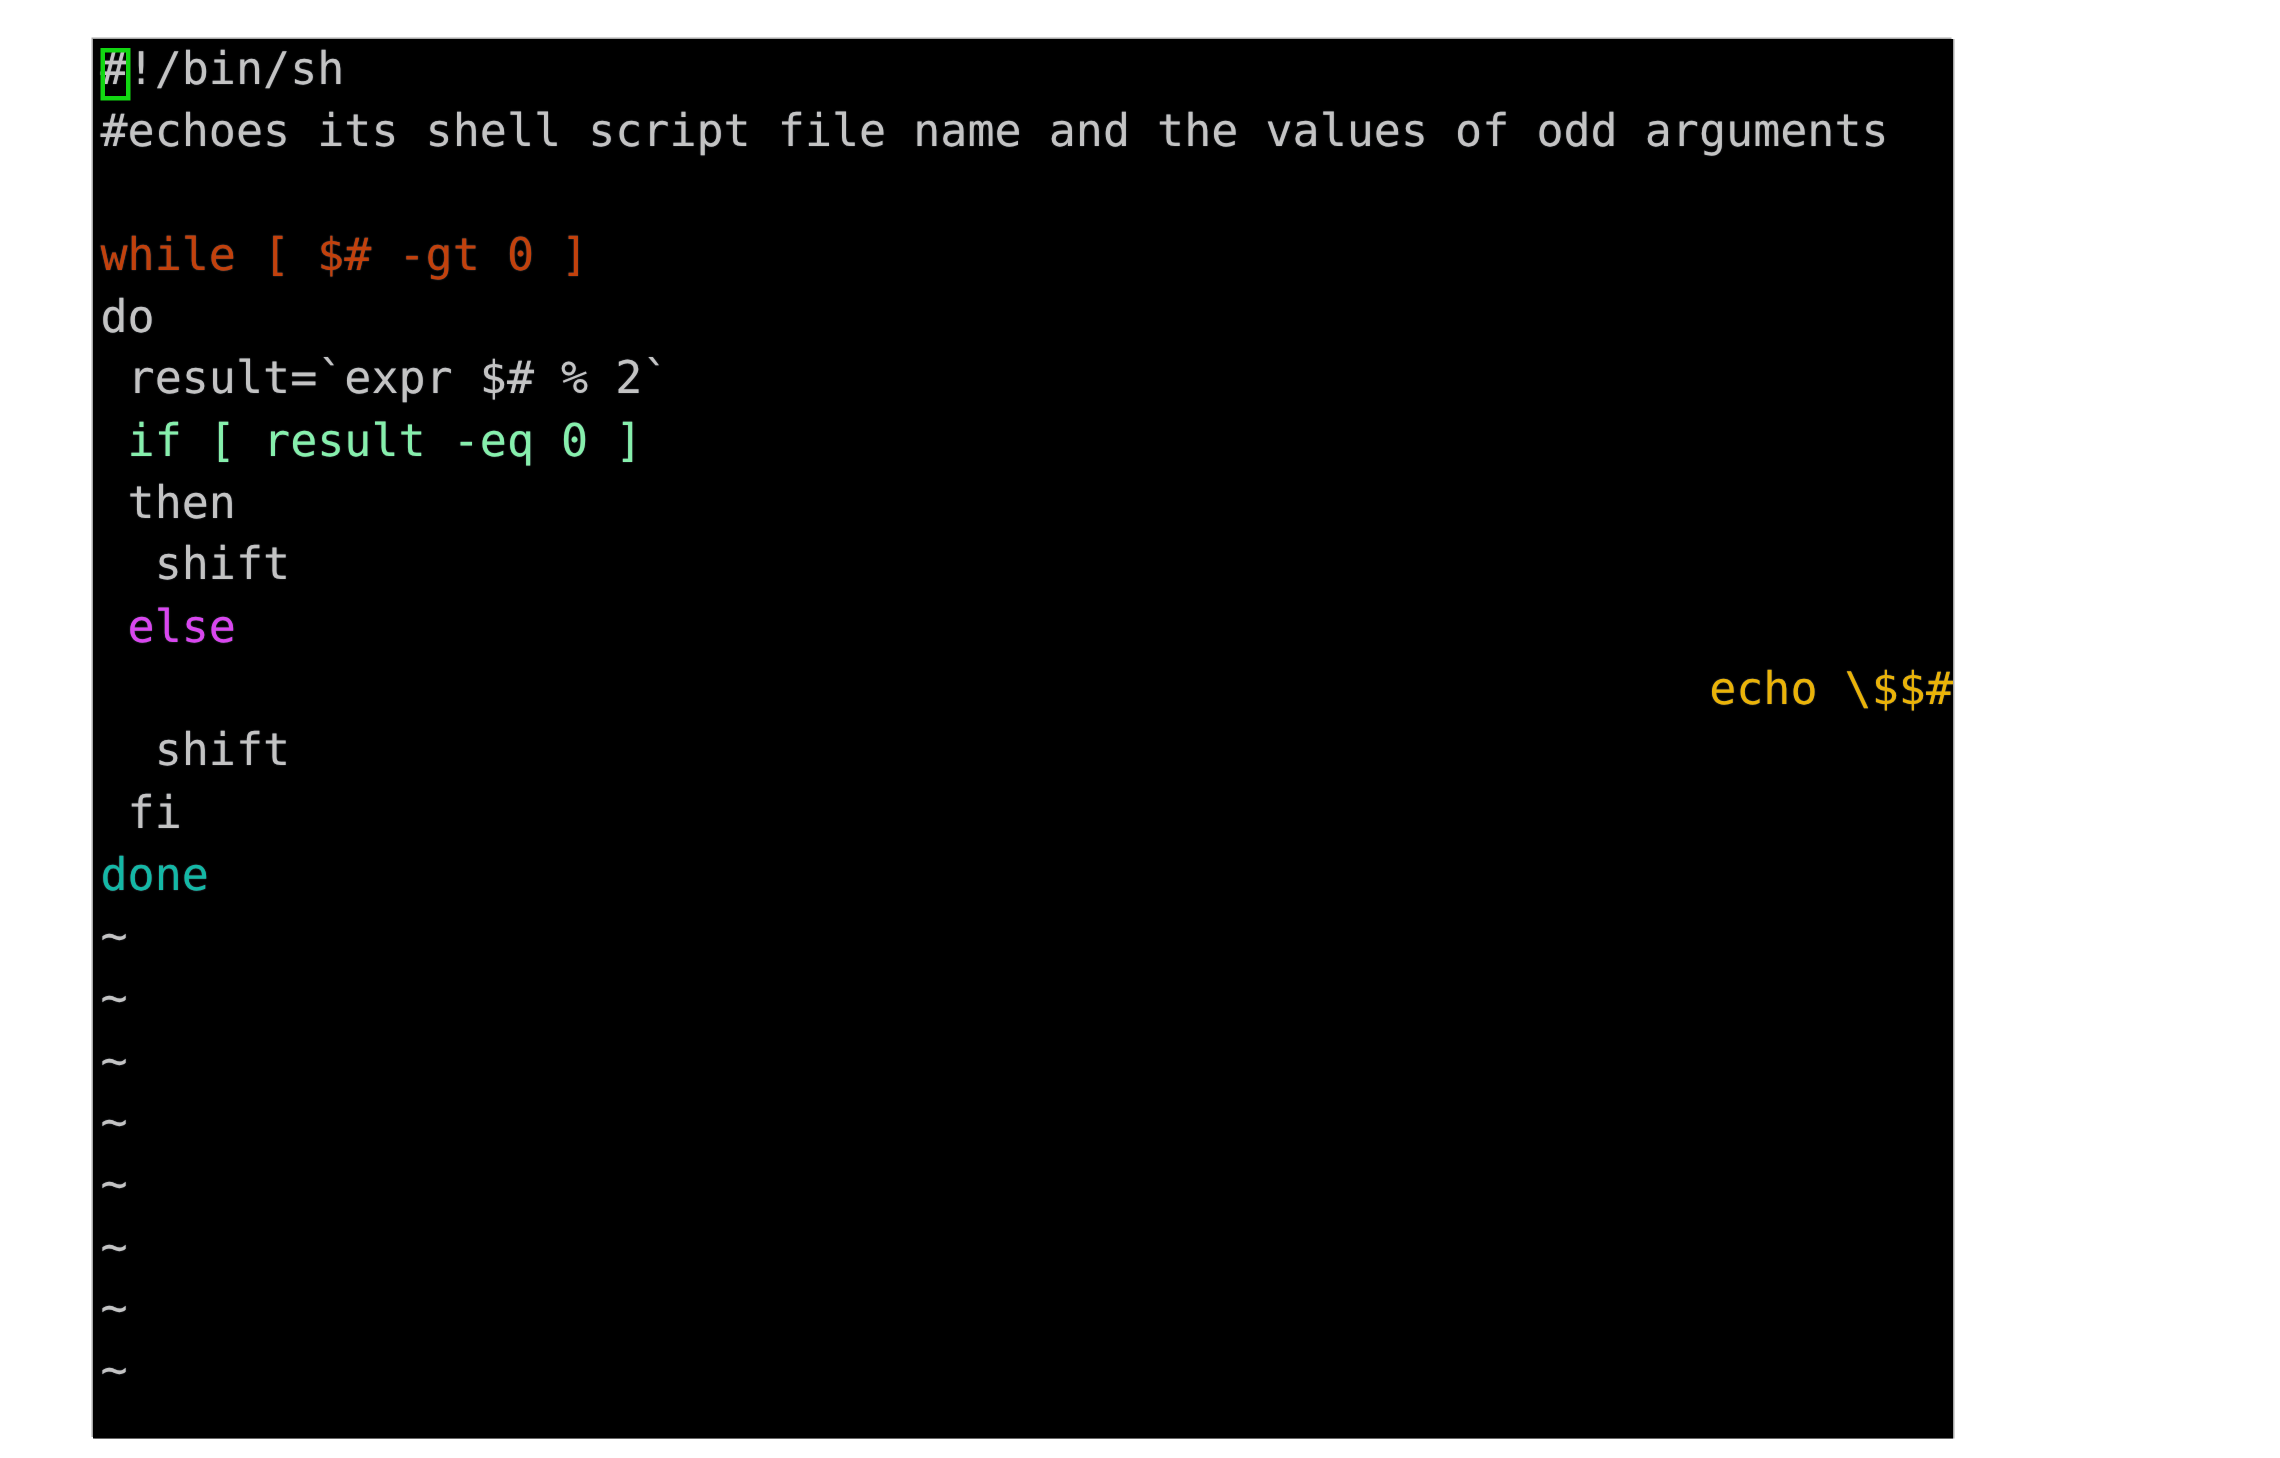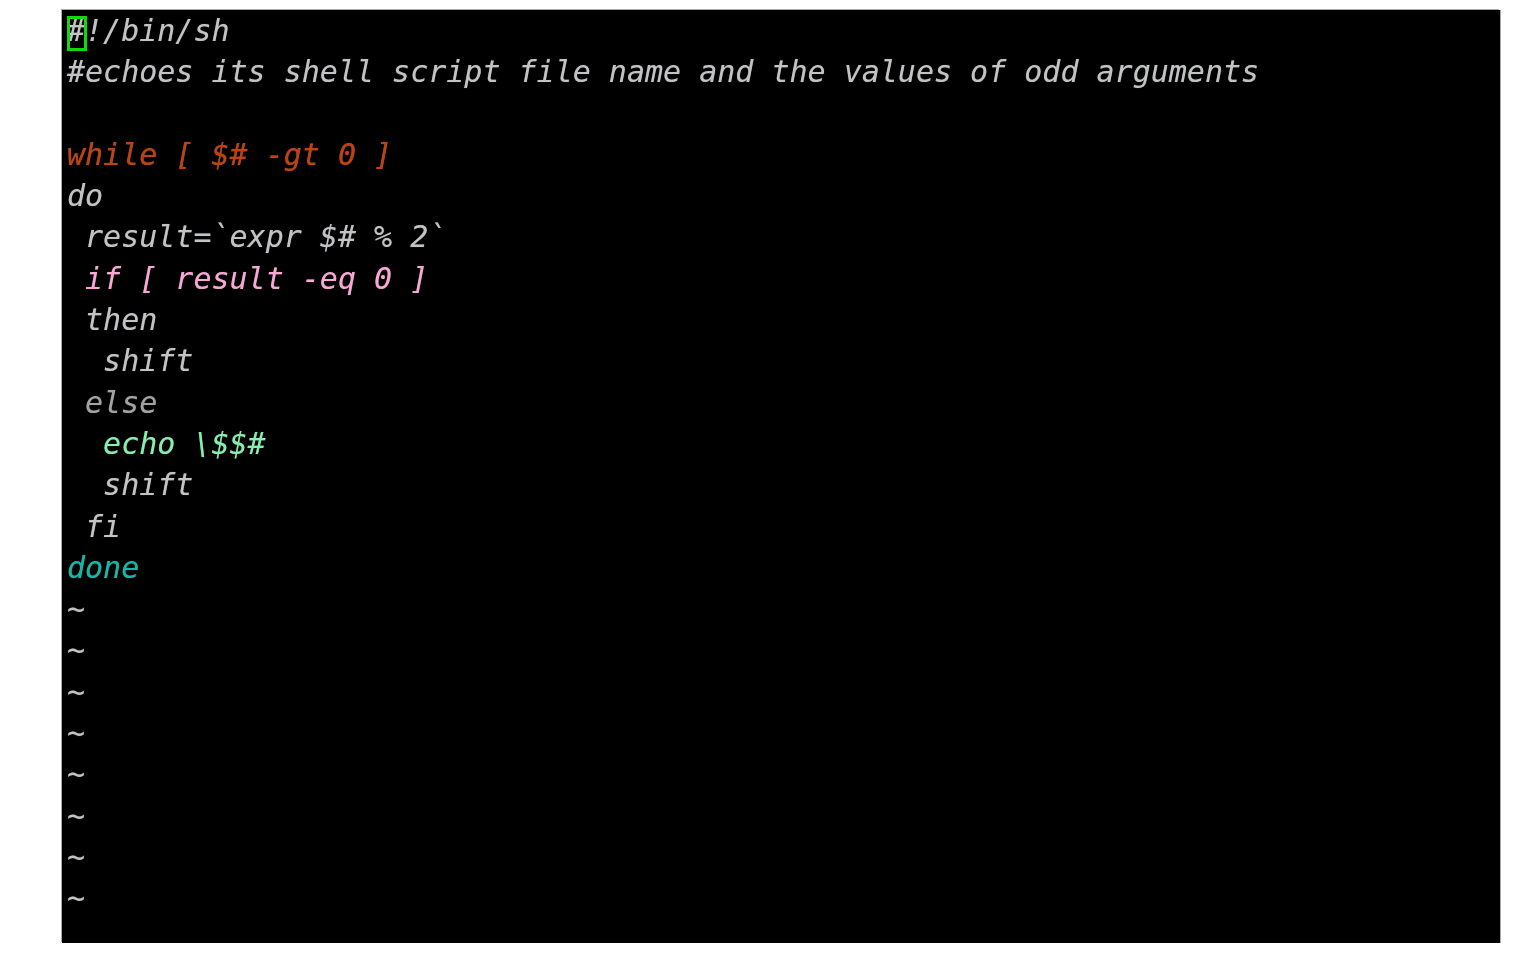--- a/index.html
+++ b/index.html
@@ -19,27 +19,26 @@
     position: relative;
     width: 1520px;
     height: 972px;
     background: #ffffff;
   }
 
   
   #terminal {
     position: absolute;
     left: 62px;
-    top: 10px;
-    width: 1438px;
+    top: 26px;
+    width: 1240px;
     height: 933px;
     background: #000000;
     overflow: hidden;
     box-shadow: -1px -1px 0 0 #a8a8a8, 1px 0 0 0 #a8a8a8;
-    font-style: italic;
   }
 
   #buffer {
     position: absolute;
     left: 5px;
     top: 0px;
     right: 0;
     bottom: 0;
   }
 
@@ -80,25 +79,25 @@
   <div id="terminal" style="background: rgb(0, 0, 0);">
 
     <div id="buffer">
 
       <div class="line" style="color: rgb(195, 195, 195);">#!/bin/sh</div>
       <div class="line" style="color: rgb(195, 195, 195);">#echoes its shell script file name and the values of odd arguments</div>
       <div class="line" style="color: rgb(195, 195, 195);"></div>
       <div class="line" style="color: #c2410c;">while [ $# -gt 0 ]</div>
       <div class="line" style="color: rgb(195, 195, 195);">do</div>
       <div class="line" style="color: rgb(195, 195, 195);"> result=`expr $# % 2`</div>
-      <div class="line" style="color: #f9a8d4;"> if [ result -eq 0 ]</div>
+      <div class="line" style="color: #86efac;"> if [ result -eq 0 ]</div>
       <div class="line" style="color: rgb(195, 195, 195);"> then</div>
       <div class="line" style="color: rgb(195, 195, 195);">  shift</div>
-      <div class="line" style="color: #a3a3a3;"> else</div>
-      <div class="line" style="color: #86efac;">  echo \$$#</div>
+      <div class="line" style="color: #d946ef;"> else</div>
+      <div class="line" style="color: #eab308; text-align: right;">  echo \$$#</div>
       <div class="line" style="color: rgb(195, 195, 195);">  shift</div>
       <div class="line" style="color: rgb(195, 195, 195);"> fi</div>
       <div class="line" style="color: #14b8a6;">done</div>
 
       <div class="line tilde" style="color: rgb(195, 195, 195);">~</div>
       <div class="line tilde" style="color: rgb(195, 195, 195);">~</div>
       <div class="line tilde" style="color: rgb(195, 195, 195);">~</div>
       <div class="line tilde" style="color: rgb(195, 195, 195);">~</div>
       <div class="line tilde" style="color: rgb(195, 195, 195);">~</div>
       <div class="line tilde" style="color: rgb(195, 195, 195);">~</div>

